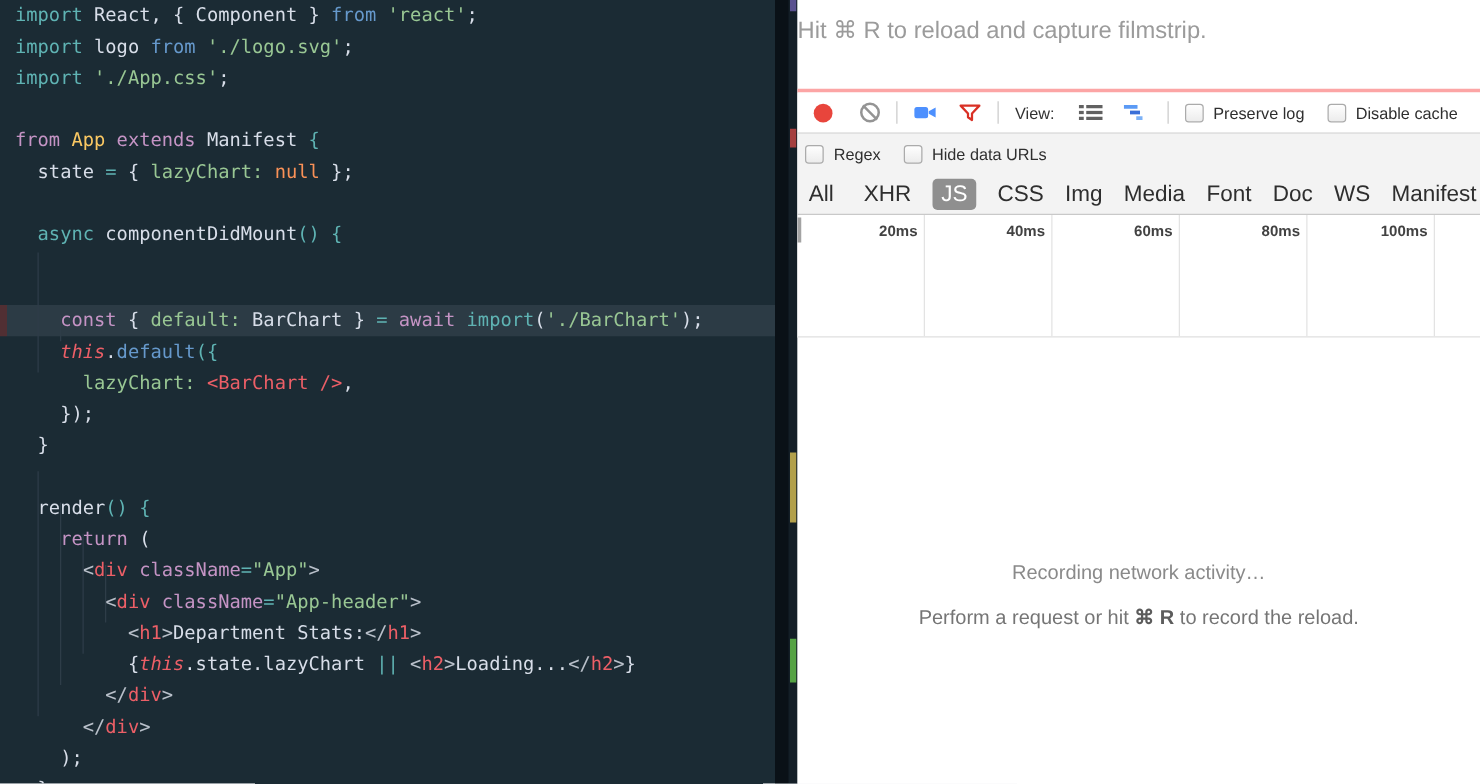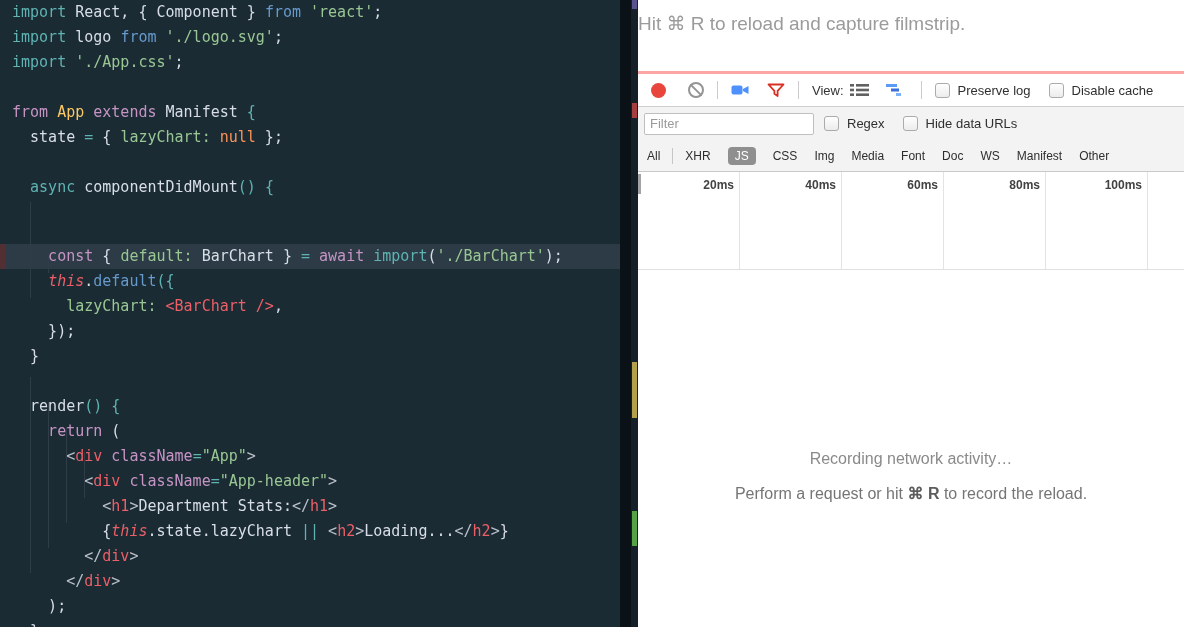--- a/index.html
+++ b/index.html
@@ -29,33 +29,33 @@
           text-align:left;font-size:19px;color:#9b9b9b;}
   .toolbar{height:32px;border-bottom:1px solid #cfcfcf;display:flex;align-items:center;
            padding-left:13px;font-size:13px;background:#fff;}
   .tsep{width:1px;height:18px;background:#ccc;margin:0 13px;flex:none;}
   .rec{width:15px;height:15px;border-radius:50%;background:#e8453c;margin-right:22px;flex:none;}
   .clear{width:12px;height:12px;border:2px solid #949494;border-radius:50%;
          position:relative;flex:none;}
   .clear::after{content:"";position:absolute;left:-2px;top:5px;width:16px;height:2px;
          background:#949494;transform:rotate(45deg);}
   .icon{flex:none;display:block;}
-  .view-label{color:#333;margin-right:6px;}
+  .view-label{color:#333;margin-right:19px;}
   .cb{width:13px;height:13px;border:1px solid #ababab;border-radius:3px;
       background:linear-gradient(#fefefe,#ececec);margin-right:8px;flex:none;}
   .cblabel{color:#2f2f2f;}
   .mr16{margin-right:16px}.mr18{margin-right:18px}
 
   .filterbar{background:#f3f3f3;border-bottom:1px solid #c9c9c9;}
   .frow1{height:33px;display:flex;align-items:center;padding-left:6px;font-size:13px;}
   .finput{width:158px;height:20px;border:1px solid #bfbfbf;border-radius:2px;
           background:#fff;font-size:13px;padding:0 5px;outline:none;
           font-family:"Liberation Sans",sans-serif;margin-right:10px;}
   .finput::placeholder{color:#9a9a9a;}
-  .frow2{height:31px;display:flex;align-items:center;padding-left:9px;font-size:12px;}
+  .frow2{height:31px;display:flex;align-items:center;padding-left:9px;font-size:18px;}
   .tab{margin-right:17px;color:#2e2e2e;padding:2px 0;}
   .tab.selected{background:#8f8f8f;color:#fff;border-radius:4px;padding:2px 7px;}
   .tabdivider{width:1px;height:16px;background:#c6c6c6;margin:0 12px 0 -5px;}
 
   .timeline{height:97px;border-bottom:1px solid #e0e0e0;display:flex;position:relative;background:#fff;}
   .tcol{width:102px;flex:none;border-right:1px solid #e3e3e3;box-sizing:border-box;
         text-align:right;padding:6px 5px 0 0;font-size:12px;color:#424242;font-weight:bold;}
   .notch{position:absolute;left:0;top:2px;width:3px;height:20px;background:#a3a3a3;}
 
   .msg1{position:absolute;top:450px;left:0;width:546px;text-align:center;
@@ -151,21 +151,20 @@
       </svg>
       <div class="tsep"></div>
       <span class="cb"></span>
       <span class="cblabel mr18">Preserve log</span>
       <span class="cb"></span>
       <span class="cblabel">Disable cache</span>
     </div>
 
     <div class="filterbar">
       <div class="frow1">
-        <input class="finput" type="text" placeholder="Filter" style="">
         <span class="cb"></span>
         <span class="cblabel mr18">Regex</span>
         <span class="cb"></span>
         <span class="cblabel">Hide data URLs</span>
       </div>
       <div class="frow2" id="tabs">
           <span class="tab">All</span>
           <span class="tabdivider"></span>
           <span class="tab">XHR</span>
           <span class="tab selected">JS</span>

